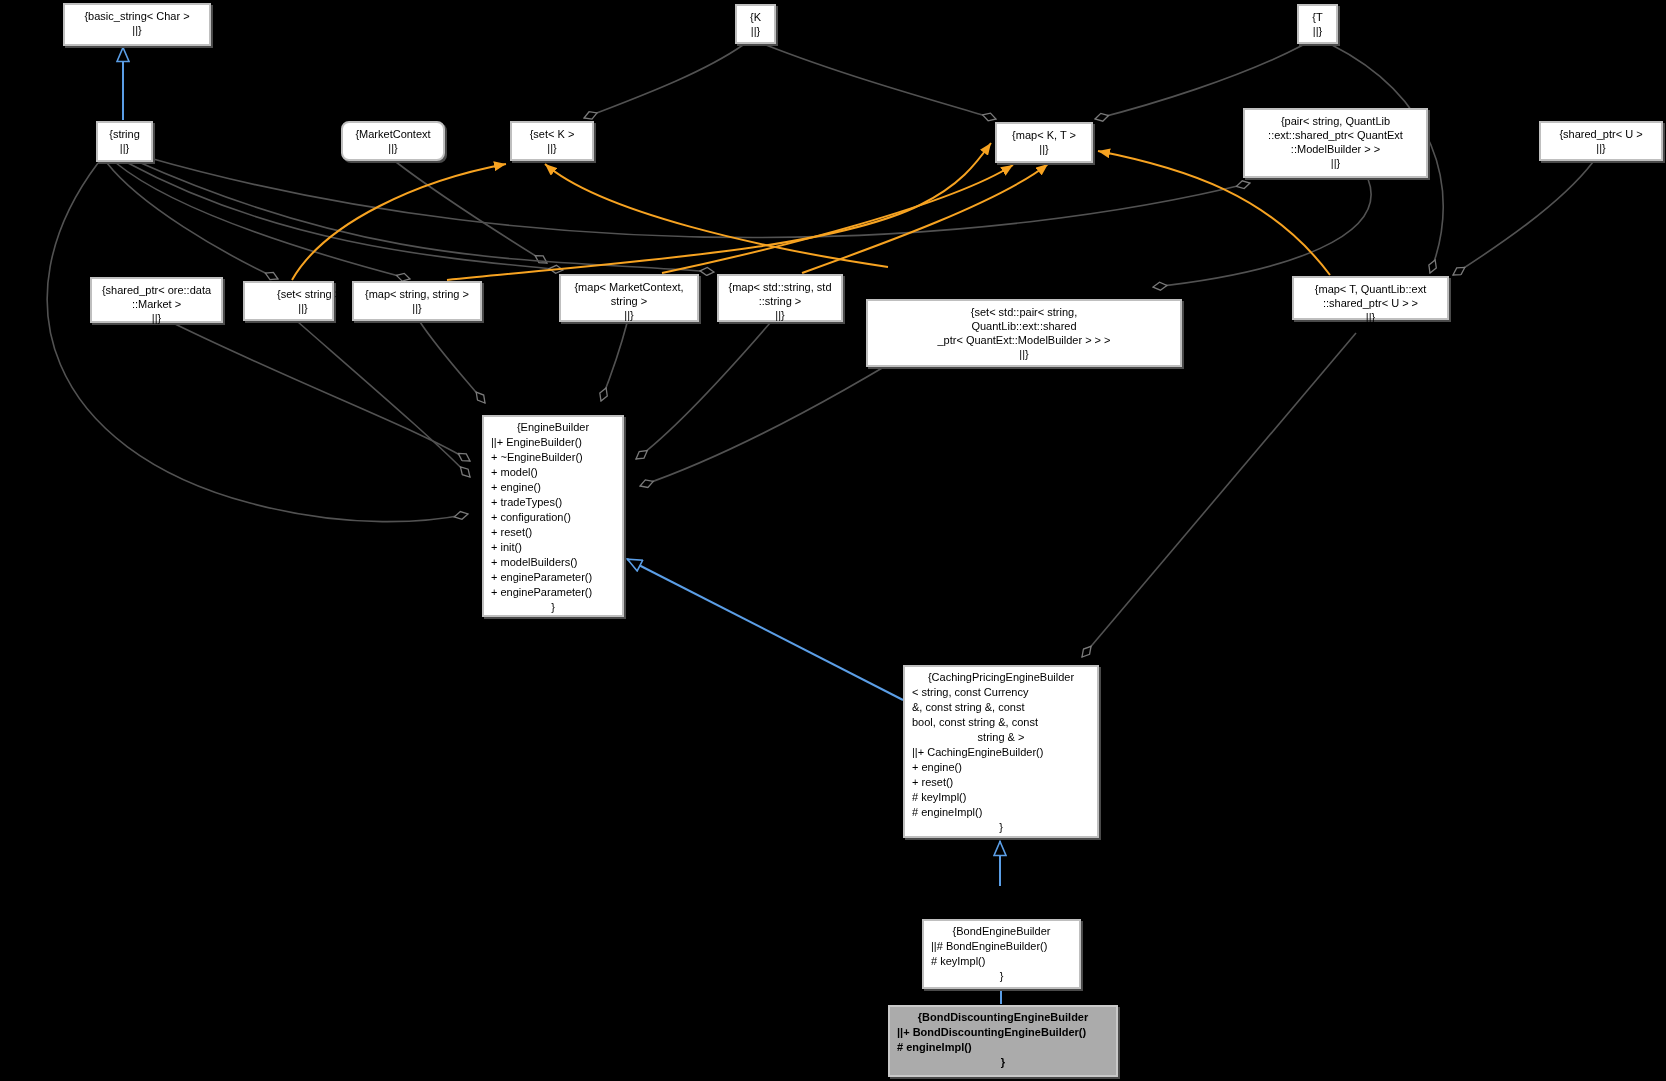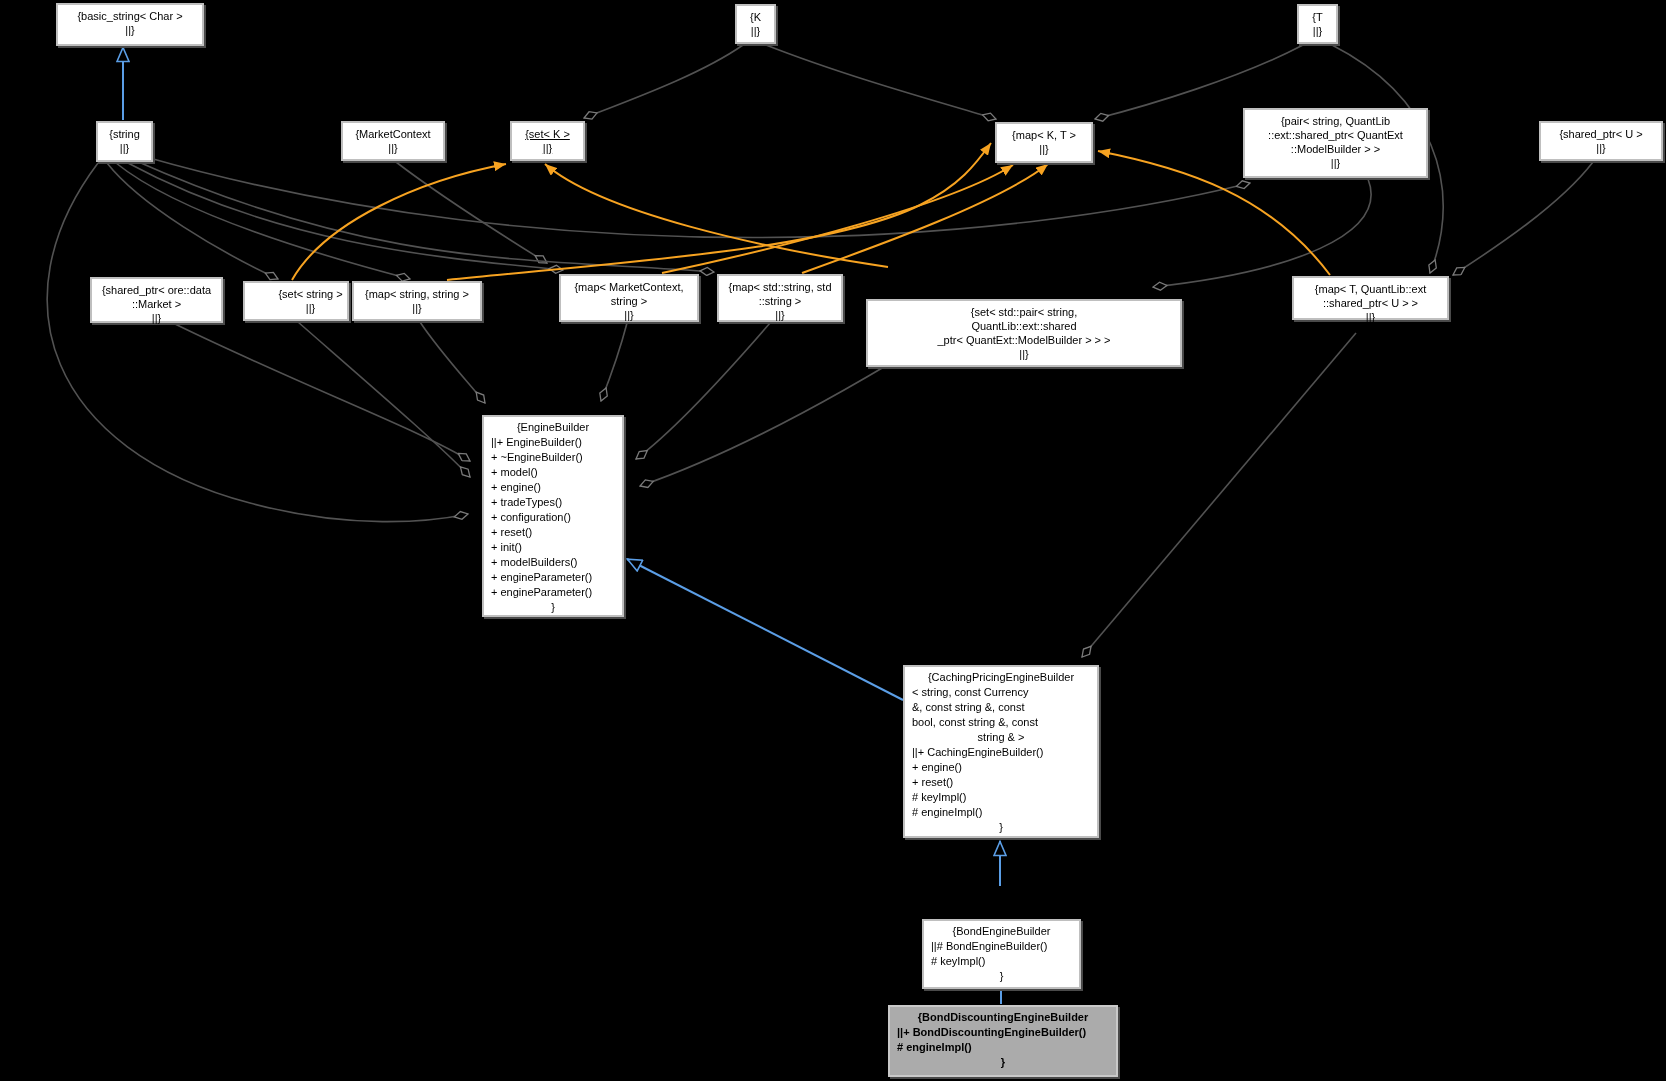--- a/index.html
+++ b/index.html
@@ -7,31 +7,31 @@
           font-family:"Liberation Sans", sans-serif;}
   #edges{position:absolute;left:0;top:0;width:1666px;height:1081px;}
   .node{position:absolute;box-sizing:border-box;background:#fff;border:2px solid #bfbfbf;
         box-shadow:2px 2px 0 0 #4a4a4a;color:#000;font-size:11px;line-height:14px;
         padding:4px 3px;z-index:2;}
   .node.cls{line-height:15px;padding:3px 3px;}
   .node .c{text-align:center;white-space:nowrap;}
   .node .l{text-align:left;padding-left:4px;white-space:nowrap;}
   .node.sel{background:#ababab;border-color:#c9c9c9;}
   
-  #n-basic-string{left:56px;top:3px;width:148px;height:43px;}
+  #n-basic-string{left:63px;top:3px;width:148px;height:43px;}
   #n-k{left:735px;top:4px;width:41px;height:40px;}
   #n-t{left:1297px;top:4px;width:41px;height:40px;}
   #n-string{left:96px;top:121px;width:57px;height:41px;}
-  #n-market-context{left:341px;top:121px;width:104px;height:40px;}
-  #n-set-k{left:510px;top:121px;width:75px;height:40px;text-decoration:underline;}
+  #n-market-context{left:341px;top:121px;width:104px;height:40px;border-radius:8px;}
+  #n-set-k{left:510px;top:121px;width:84px;height:40px;}
   #n-map-k-t{left:995px;top:122px;width:98px;height:41px;}
   #n-pair{left:1243px;top:108px;width:185px;height:70px;}
   #n-shared-ptr-u{left:1539px;top:121px;width:124px;height:40px;}
   #n-shared-ptr-market{left:90px;top:277px;width:133px;height:46px;}
-  #n-set-string{left:243px;top:281px;width:106px;height:40px;padding-left:32px;}
+  #n-set-string{left:243px;top:281px;width:91px;height:40px;padding-left:32px;}
   #n-map-string-string{left:352px;top:281px;width:130px;height:40px;}
   #n-map-mc-string{left:559px;top:274px;width:140px;height:48px;}
   #n-map-std-string{left:717px;top:274px;width:126px;height:48px;}
   #n-set-pair{left:866px;top:267px;width:316px;height:68px;margin-top:32px;}
   #n-map-t-u{left:1292px;top:276px;width:157px;height:44px;}
   #n-engine-builder{left:482px;top:415px;width:142px;height:202px;}
   #n-caching{left:903px;top:665px;width:196px;height:173px;}
   #n-bond-eb{left:922px;top:887px;width:159px;height:70px;margin-top:32px;}
   #n-bond-disc{left:888px;top:1005px;width:230px;height:72px;font-weight:bold;}
 </style>

